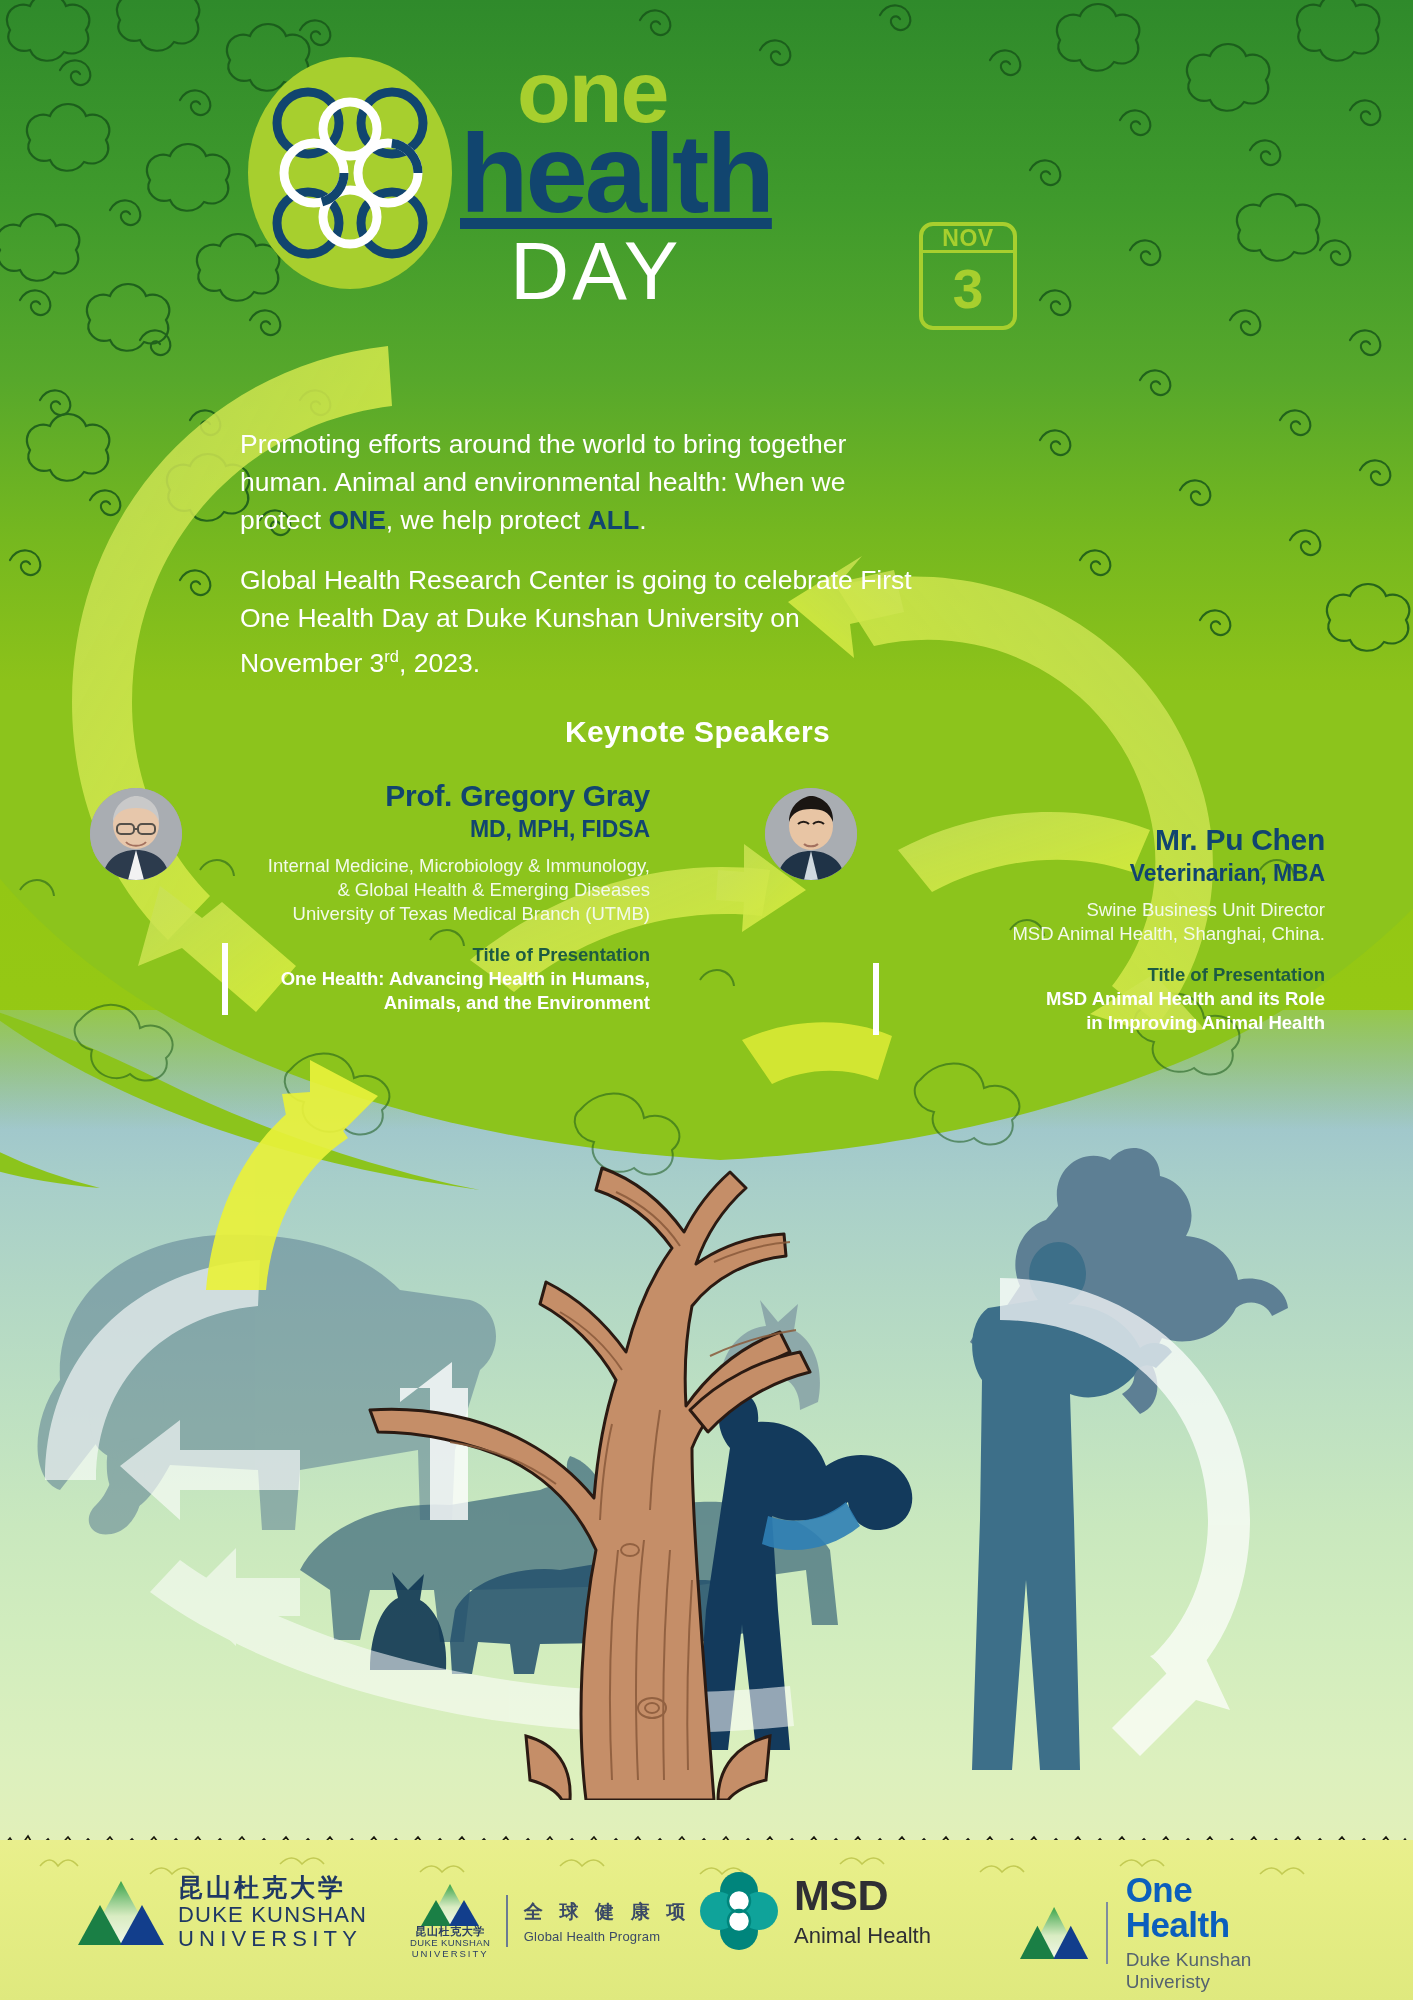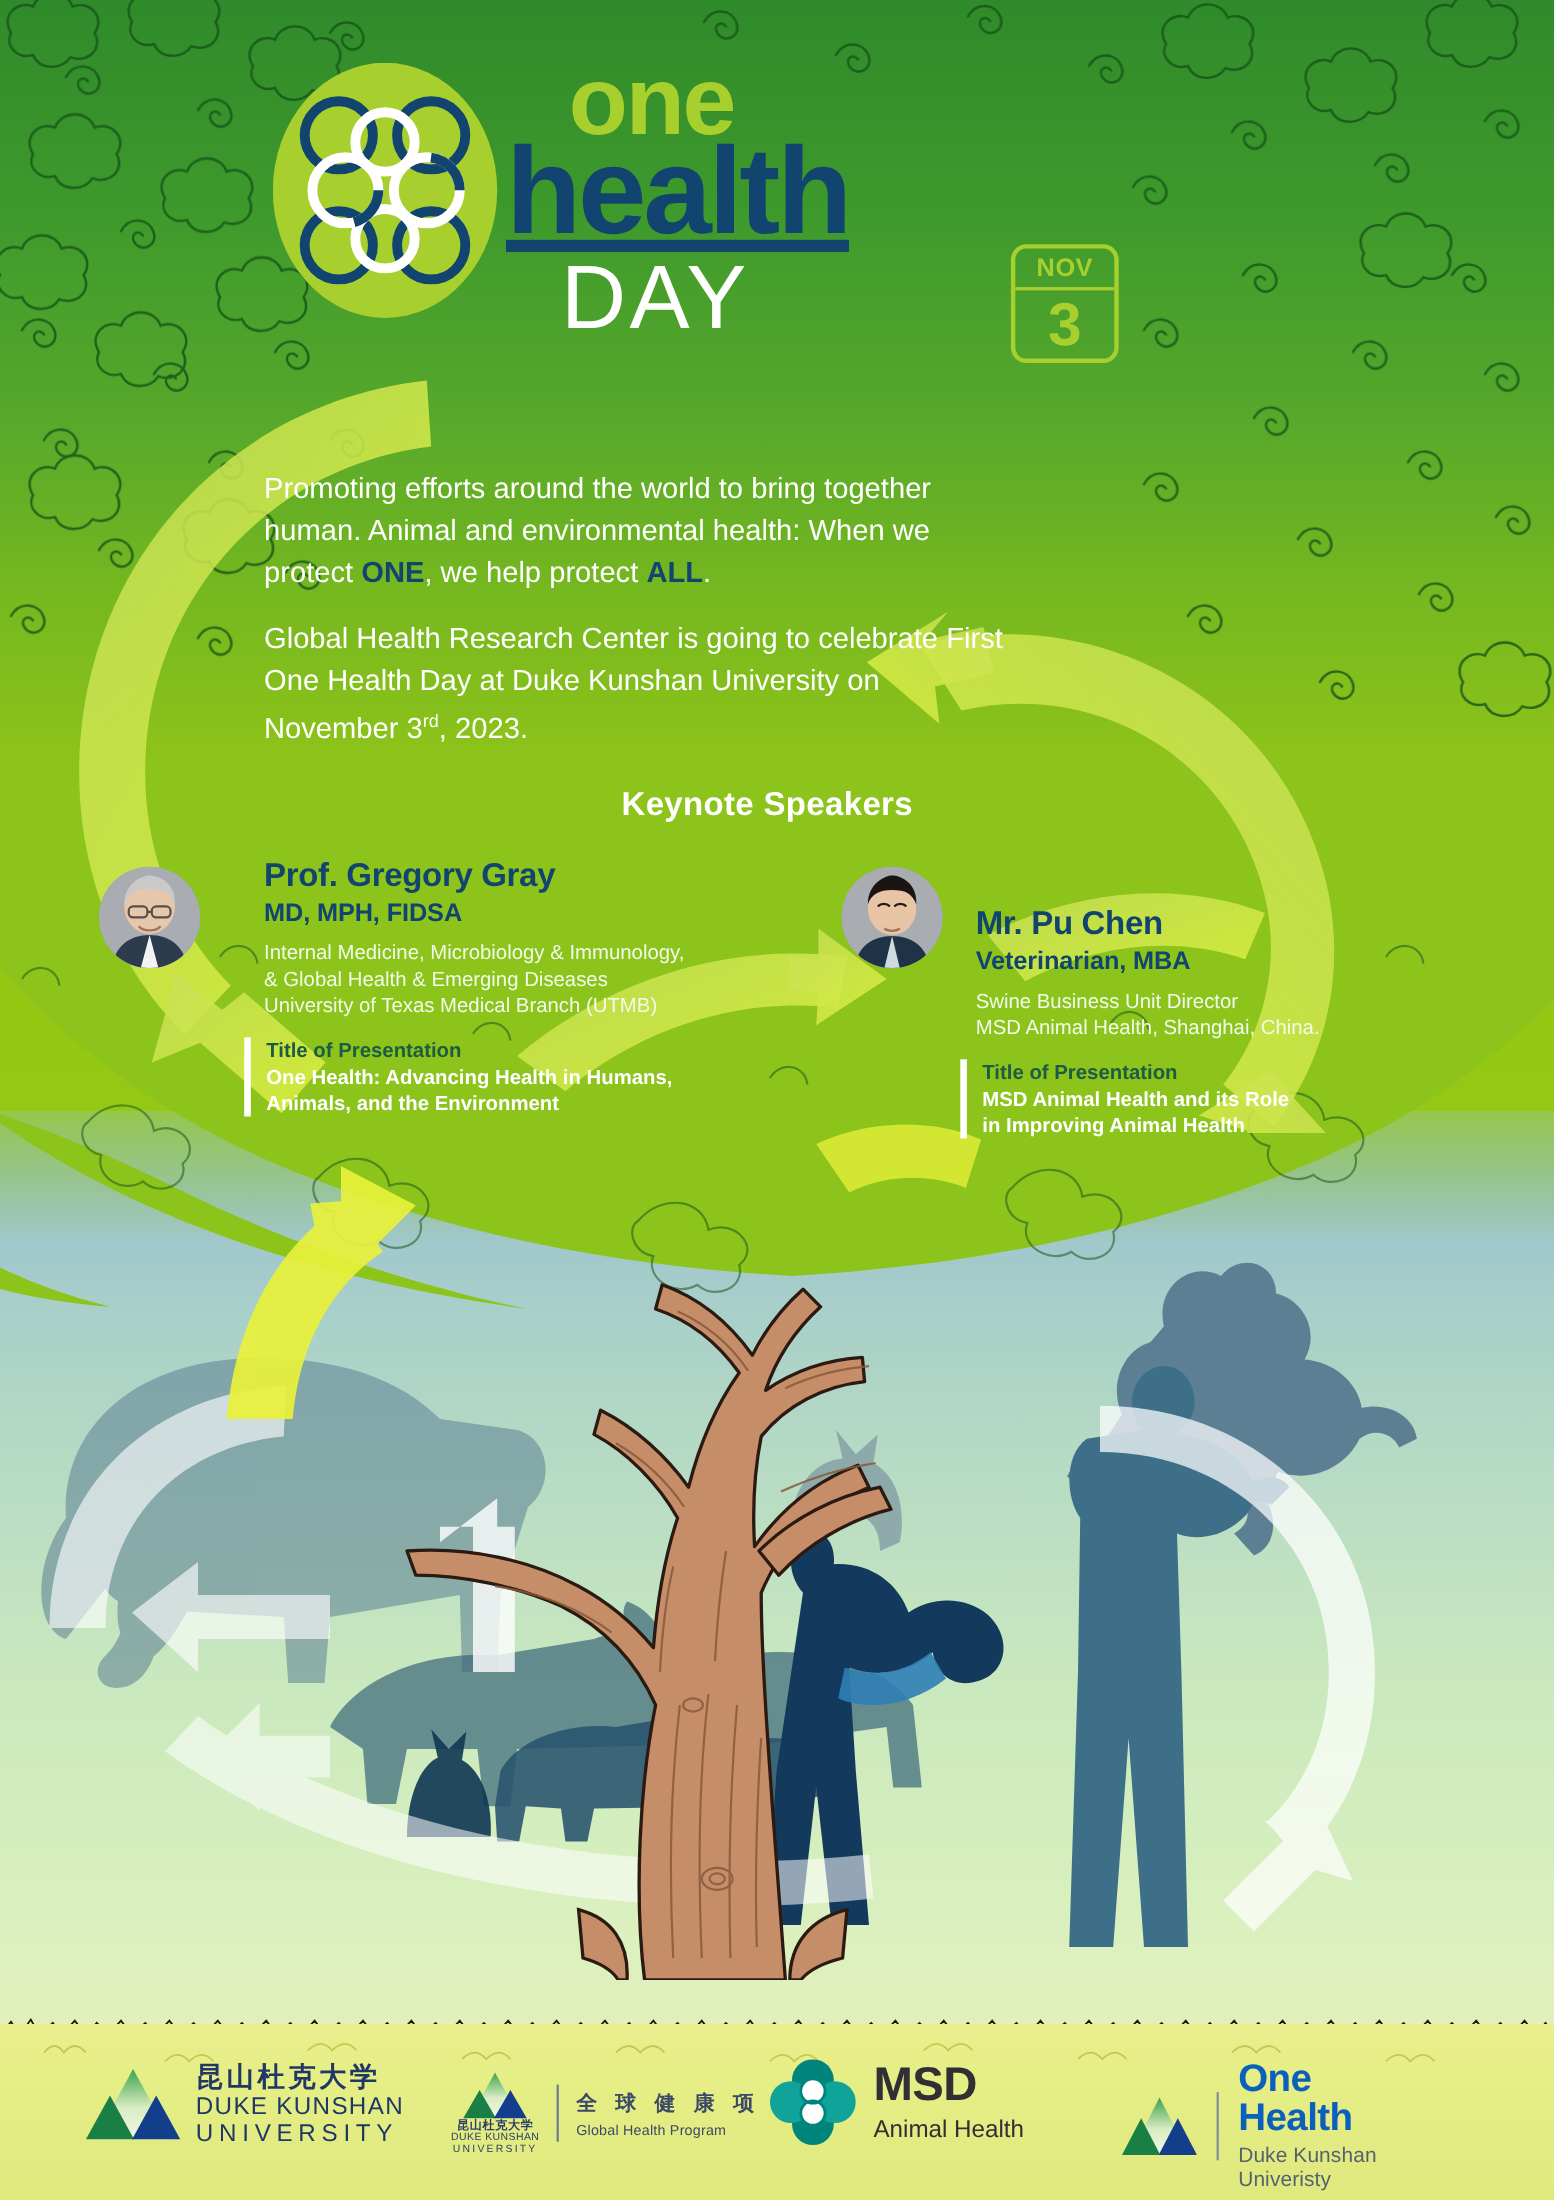--- a/index.html
+++ b/index.html
@@ -71,21 +71,21 @@
   .wm-day {
     color: #ffffff; font-size: 82px; font-weight: 400; letter-spacing: 3px;
     line-height: 1; position:absolute; left: 50px; top: 178px;
   }
   .cal {
     position: absolute; left: 919px; top: 222px; width: 98px; height: 108px;
     border: 4px solid #a7cf2e; border-radius: 14px;
     display: flex; flex-direction: column; align-items: center;
   }
   .cal-top {
-    height: 38px; width: 100%; display:flex; align-items:center; justify-content:center;
+    height: 27px; width: 100%; display:flex; align-items:center; justify-content:center;
     border-bottom: 3px solid #a7cf2e;
     color: #a7cf2e; font-size: 23px; font-weight: 700; letter-spacing: .5px;
   }
   .cal-day {
     flex: 1; display:flex; align-items:center; justify-content:center;
     color: #a7cf2e; font-size: 55px; font-weight: 700; line-height: 1;
   }
 
   
   .intro {
@@ -100,21 +100,21 @@
   .meta { position: absolute; left: 1005px; top: 515px; width: 200px; color: #11456f; }
   .meta-label { font-size: 21px; font-weight: 700; letter-spacing: .6px; }
   .meta-value { font-size: 23px; font-weight: 400; margin-top: 5px; }
   .meta-rule { height: 4px; background: #11456f; margin: 20px 0 18px 0; width: 178px; }
 
   
   .keynote-title {
     position: absolute; left: 565px; top: 715px;
     color: #ffffff; font-size: 30px; font-weight: 700; letter-spacing: .3px;
   }
-  .spk { position: absolute; }
+  .spk { position: absolute; text-align: right; }
   .spk.left  { left: 90px;  top: 780px; width: 560px; }
   .spk.right { left: 765px; top: 780px; width: 560px; }
   .spk-photo {
     position: absolute; left: 0; top: 8px; width: 92px; height: 92px;
     border-radius: 50%; overflow: hidden; background: #9aa0a6;
   }
   .spk-body { margin-left: 150px; }
   .spk-name { color: #11456f; font-size: 30px; font-weight: 700; line-height: 1.05; letter-spacing: -.3px; }
   .spk-cred { color: #11456f; font-size: 23px; font-weight: 700; margin-top: 4px; letter-spacing: -.1px; }
   .spk-aff  { color: #f2faea; font-size: 18.5px; line-height: 24px; margin-top: 11px; }

